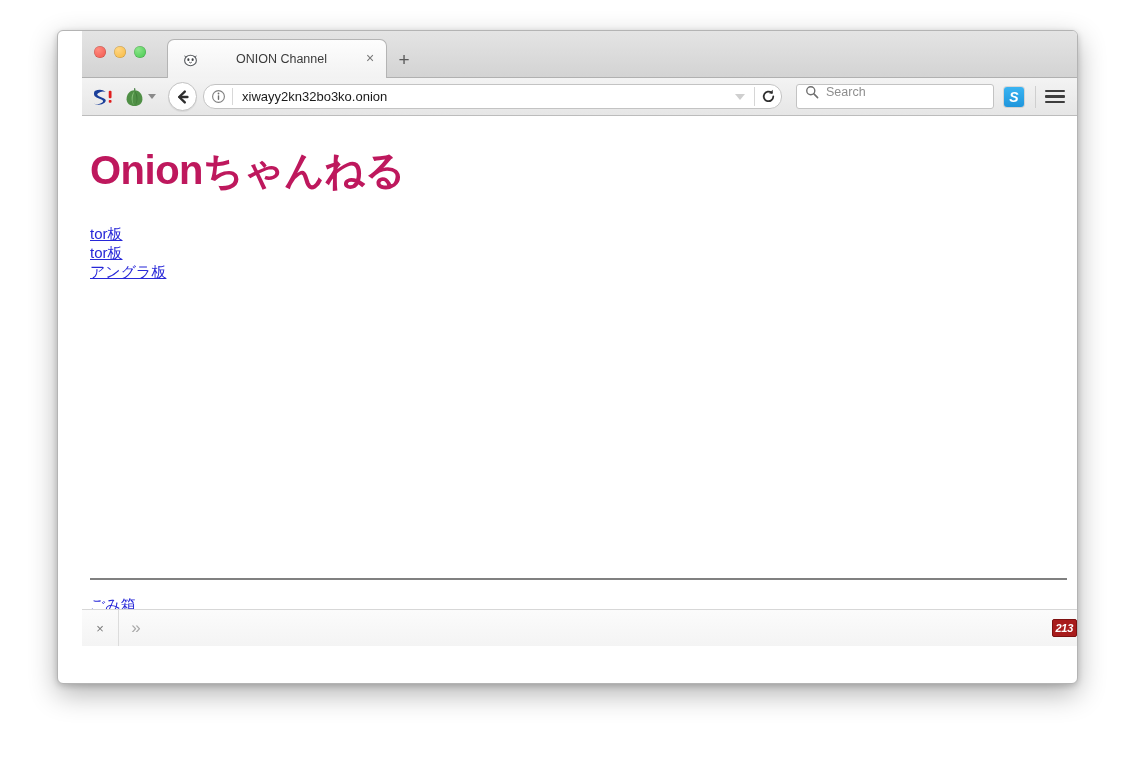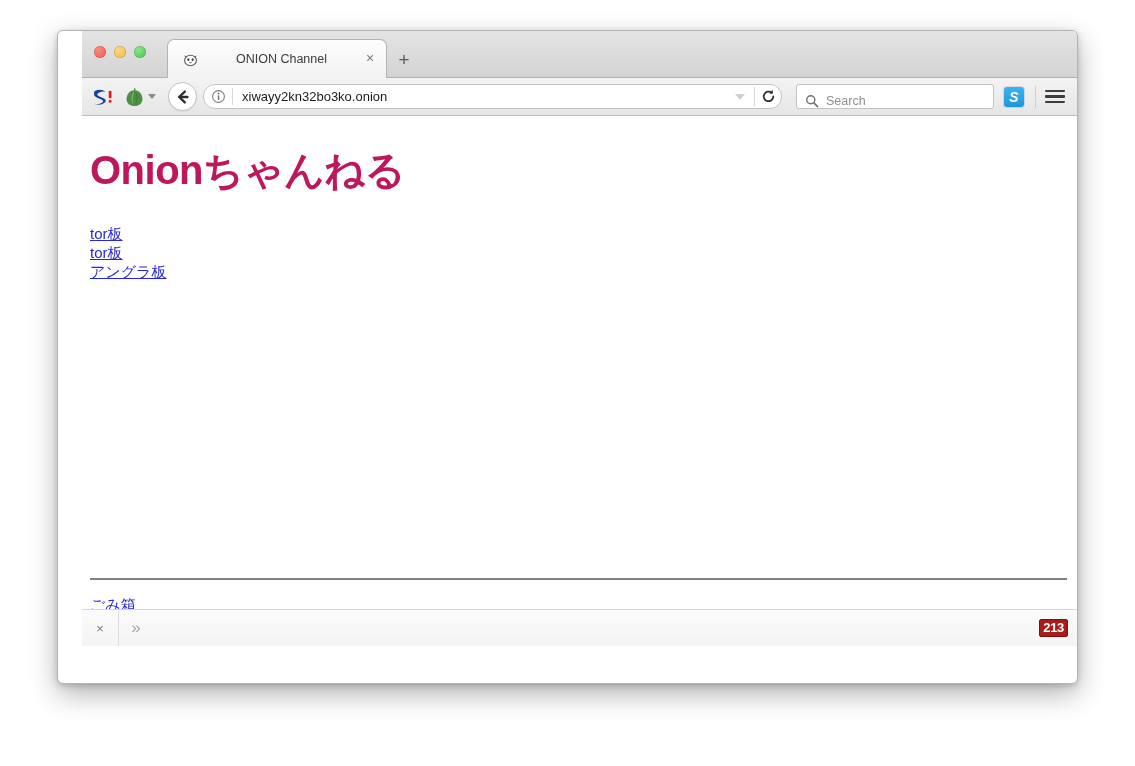--- a/index.html
+++ b/index.html
@@ -212,21 +212,21 @@
   }
 
   .searchbar {
     flex: 0 0 auto;
     width: 198px;
     height: 25px;
     background: #ffffff;
     border: 1px solid #c3c3c3;
     border-radius: 3px;
     display: flex;
-    align-items: flex-end;
+    align-items: flex-start;
     margin-left: 10px;
     box-sizing: border-box;
   }
   .search-icon { width: 14px; height: 14px; margin: 0 7px 0 8px; flex: 0 0 auto; }
   .search-placeholder { font-size: 12.5px; color: #8e8e8e; }
 
   .skype-badge {
     flex: 0 0 auto;
     width: 20px; height: 20px;
     margin-left: 10px;
@@ -352,30 +352,30 @@
     text-align: center;
     font-size: 17px;
     color: #a9a9a9;
     flex: 0 0 auto;
   }
 
   .find-spacer { flex: 1 1 auto; }
 
   .count-badge {
     flex: 0 0 auto;
-    margin-right: 9px;
     background: #a81c1c;
     color: #ffffff;
-    font-size: 13px;
+    font-size: 11px;
     font-weight: bold;
     line-height: 14px;
     padding: 1px 3px;
     border: 1px solid #7d1010;
     border-radius: 2px;
     letter-spacing: -0.3px;
+    font-style: italic;
   }
 </style>
 </head>
 <body>
 
 <div id="root">
 
   <div class="browser-window">
 
     <div class="tabstrip">

